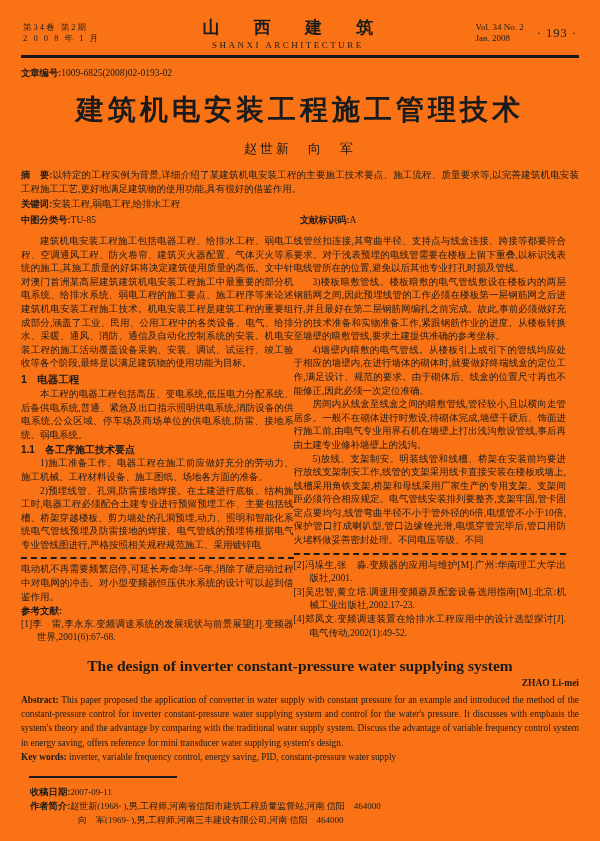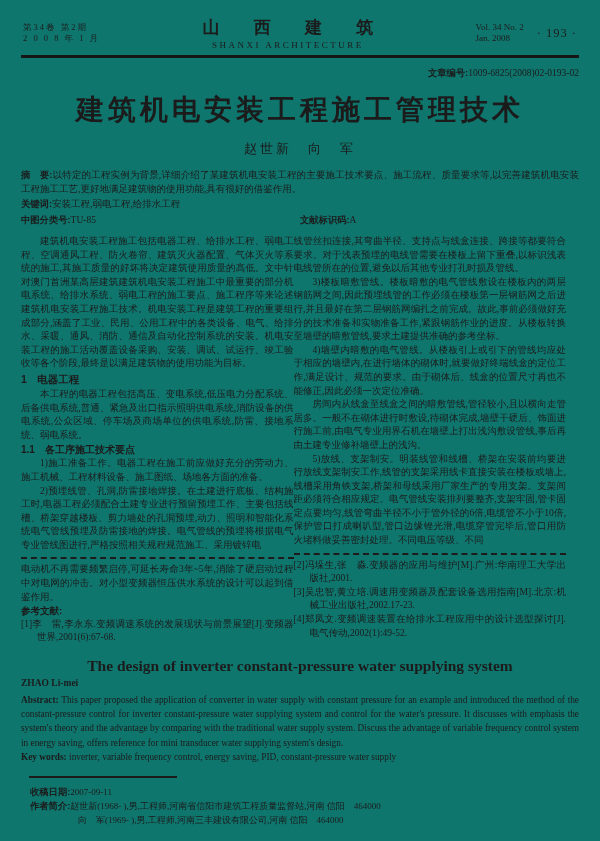--- a/index.html
+++ b/index.html
@@ -1,30 +1,30 @@
 <!DOCTYPE html>
 <html><head>
 <meta charset="utf-8">
 <style>
   html,body{margin:0;padding:0;background:#d8d8d4;}
   .page{
     width:600px;height:841px;margin:0 auto;position:relative;
-    background:#0f766e;color:#1b1b1b;box-sizing:border-box;
+    background:#f97316;color:#1b1b1b;box-sizing:border-box;
     padding:14px 21px 0 21px;overflow:hidden;
     font-family:"Liberation Serif","DejaVu Serif",serif;
   }
   
   .hdr{display:flex;align-items:center;border-bottom:3px solid #161616;padding:2px 2px 5px 2px;}
   .hdr-left{font-size:8.5px;line-height:11px;letter-spacing:2px;white-space:nowrap;}
   .hdr-center{flex:1;text-align:center;}
   .journal-cn{font-size:17px;font-weight:bold;letter-spacing:15px;margin-left:15px;}
   .journal-en{font-size:9px;letter-spacing:2.5px;margin-top:1px;text-align:center;}
   .hdr-right{font-size:9px;line-height:11.5px;white-space:nowrap;}
   .page-no{font-size:12.5px;margin-left:13px;letter-spacing:1px;}
-  .art-no{font-size:9.5px;margin-top:9px;text-align:right;}
+  .art-no{font-size:9.5px;margin-top:9px;}
   .blabel{font-weight:bold;font-family:"Liberation Sans","DejaVu Sans",sans-serif;font-size:9.3px;}
   
   .title{text-align:center;font-size:28px;font-weight:bold;letter-spacing:4px;margin-top:11px;}
   .authors{text-align:center;font-size:13px;letter-spacing:3px;margin-top:11px;}
   
   .abs-block{margin-top:10px;font-size:9.5px;line-height:14px;}
   .abs{text-align:justify;}
   .kw{margin-top:1px;}
   .clc-row{display:flex;margin-top:2px;}
   .clc-left{width:50%;}
@@ -34,21 +34,21 @@
   .col-main{max-height:368px;overflow:hidden;}
   .p{text-indent:2em;text-align:justify;}
   .cont{text-align:justify;}
   .h1{font-weight:bold;font-family:"Liberation Sans","DejaVu Sans",sans-serif;font-size:10.5px;line-height:17px;}
   .h2{font-weight:bold;font-family:"Liberation Sans","DejaVu Sans",sans-serif;font-size:10px;line-height:15px;}
   .note{border-top:2px dashed #1b1b1b;margin-top:5px;padding-top:4px;}
   .ref{padding-left:16px;text-indent:-16px;text-align:justify;}
   .ref-h{font-weight:bold;font-family:"Liberation Sans","DejaVu Sans",sans-serif;}
   
   .en-title{text-align:center;font-weight:bold;font-size:15.5px;margin-top:12px;}
-  .en-author{text-align:left;font-weight:bold;font-size:9.5px;margin-top:3px;}
+  .en-author{text-align:right;font-weight:bold;font-size:9.5px;margin-top:3px;}
   .en-abs{font-size:9.3px;line-height:14.2px;text-align:justify;margin-top:5px;}
   .en-kw{font-size:9.3px;margin-top:2px;}
   .en-blabel{font-weight:bold;}
   
   .foot{position:absolute;left:21px;right:4px;bottom:14px;}
   .foot-rule{width:148px;border-top:2px solid #1b1b1b;margin:0 0 7px 8px;}
   .foot-line{font-size:9px;line-height:14px;padding-left:9px;}
   .foot-line.bio2{padding-left:57px;}
 </style>
 </head>

